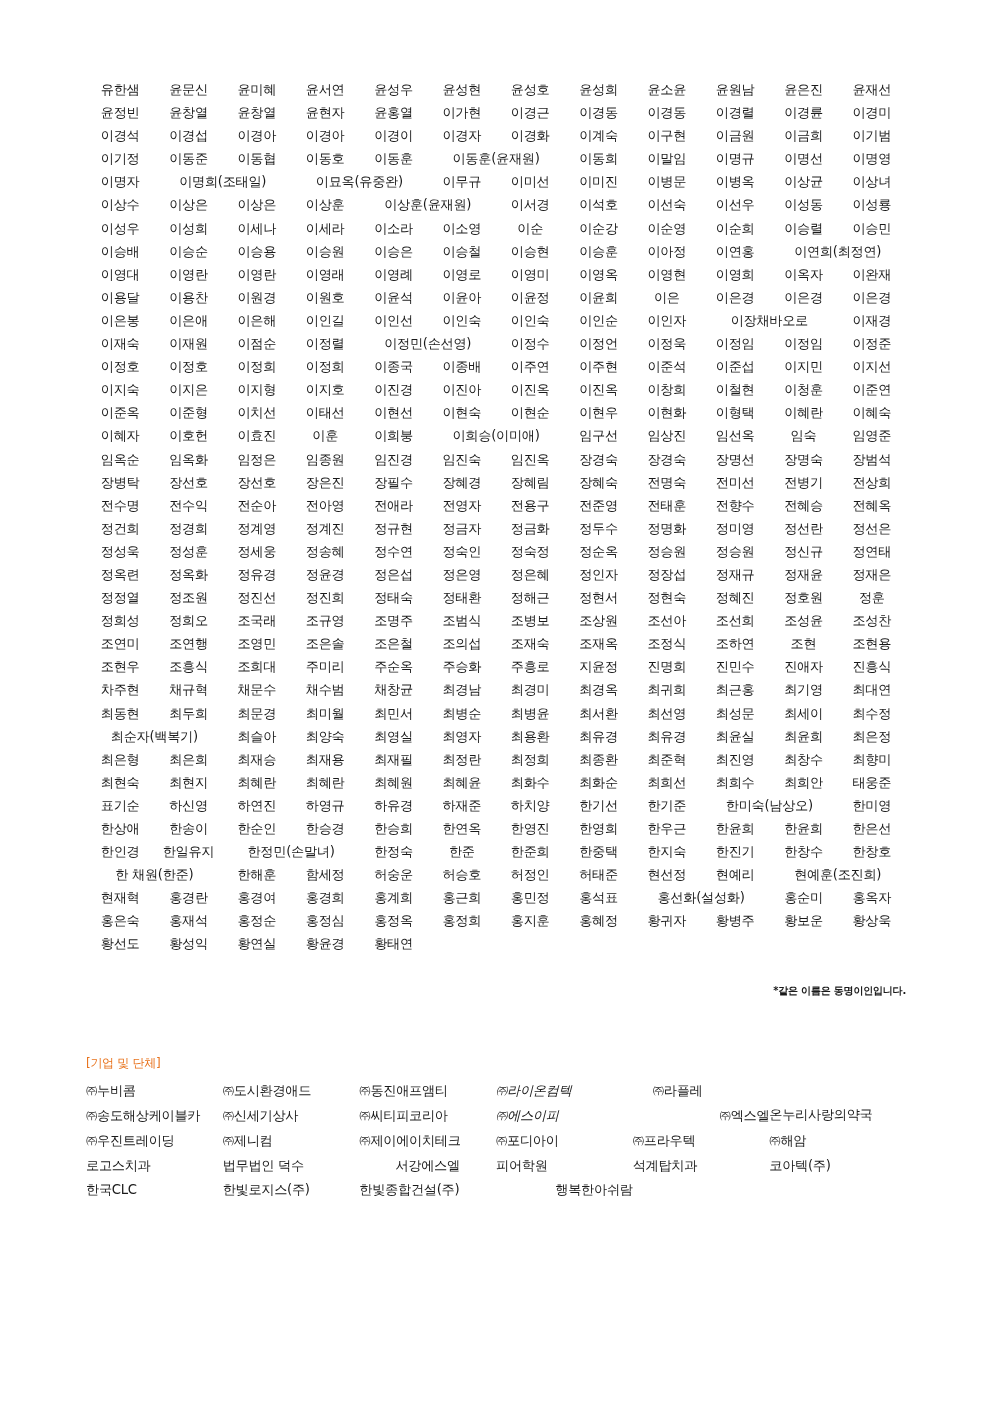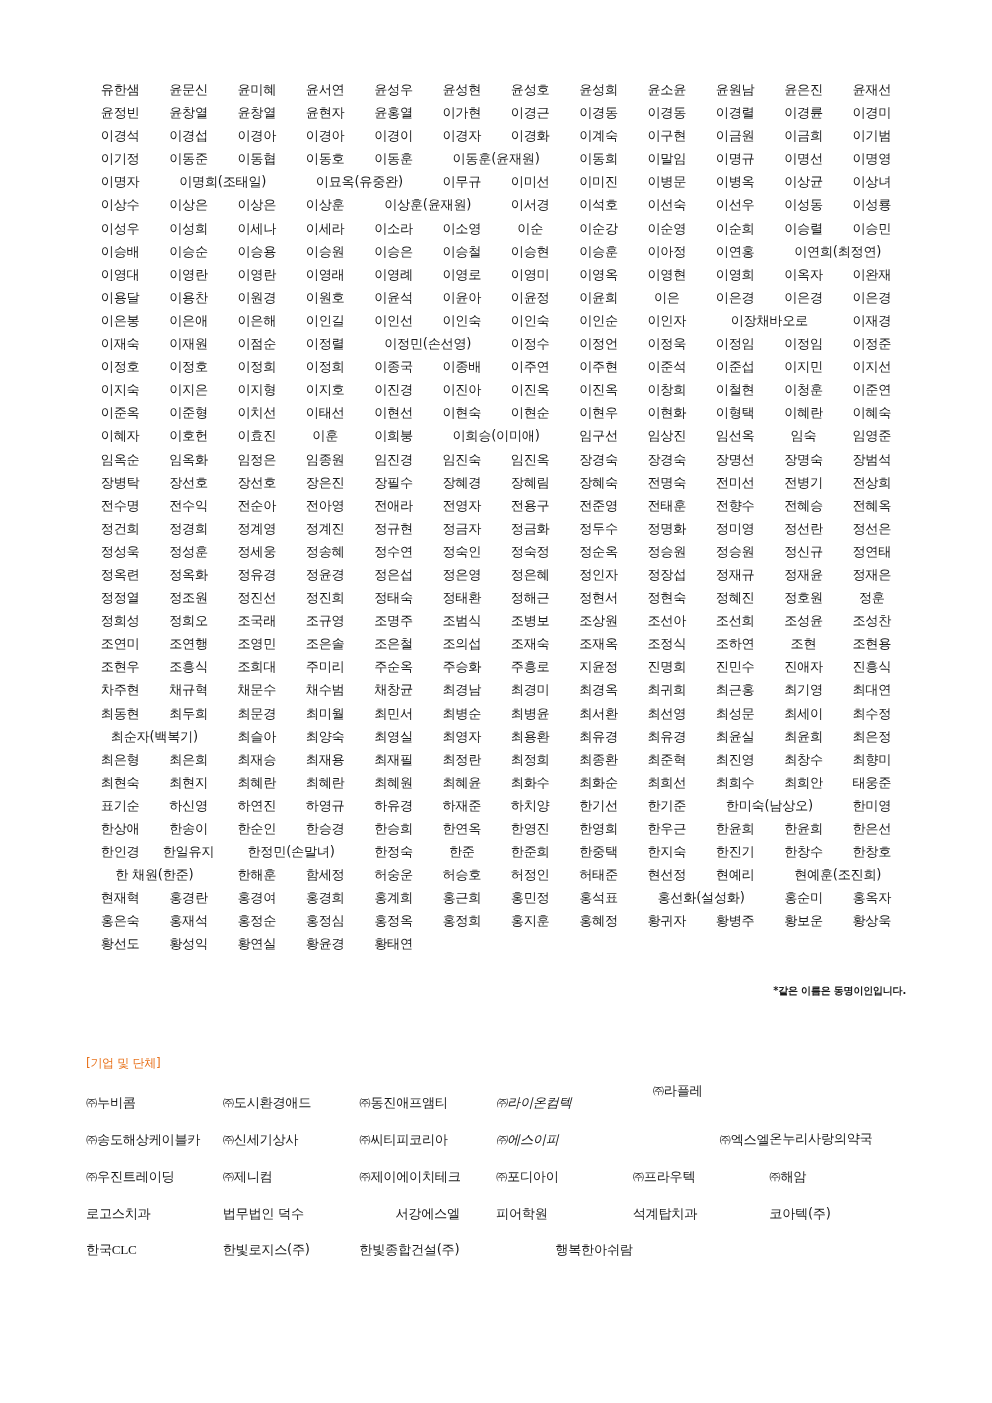--- a/index.html
+++ b/index.html
@@ -78,21 +78,21 @@
   }
   .company-cell {
     font-size: 13.2px;
     line-height: 24.4px;
     letter-spacing: -0.3px;
     white-space: nowrap;
     text-align: left;
     grid-column: span 2;
   }
   .company-cell.c3 { grid-column: span 3; margin-left: 20px; }
-  .company-cell.c2 { grid-column: span 2; margin-top: 12px; }
+  .company-cell.c2 { grid-column: span 2; }
   .corp-mark {
     font-size: 11.4px;
     vertical-align: 1px;
   }
 </style>
 </head>
 <body>
 
 <div class="page">
 
@@ -555,20 +555,20 @@
         <div class="company-cell c2" style="grid-column: span 2;"><span class="corp-mark">㈜</span>제이에이치테크</div>
         <div class="company-cell c2" style="grid-column: span 2;"><span class="corp-mark">㈜</span>포디아이</div>
         <div class="company-cell c2" style="grid-column: span 2;"><span class="corp-mark">㈜</span>프라우텍</div>
         <div class="company-cell c2" style="grid-column: span 2;"><span class="corp-mark">㈜</span>해암</div>
         <div class="company-cell c2" style="grid-column: span 2;">로고스치과</div>
         <div class="company-cell c2" style="grid-column: span 2;">법무법인 덕수</div>
         <div class="company-cell c2" style="grid-column: span 2; text-align: center;">서강에스엘</div>
         <div class="company-cell c2" style="grid-column: span 2;">피어학원</div>
         <div class="company-cell c2" style="grid-column: span 2;">석계탑치과</div>
         <div class="company-cell c2" style="grid-column: span 2;">코아텍(주)</div>
-        <div class="company-cell c2" style="grid-column: span 2; font-family: Liberation Serif, serif;">한국CLC</div>
+        <div class="company-cell c2" style="grid-column: span 2;">한국CLC</div>
         <div class="company-cell c2" style="grid-column: span 2;">한빛로지스(주)</div>
         <div class="company-cell c2" style="grid-column: span 2;">한빛종합건설(주)</div>
         <div class="company-cell c2" style="grid-column: span 2; text-align: right;">행복한아쉬람</div>
       </div>
   </div>
 
 </div>
 
 </body></html>

